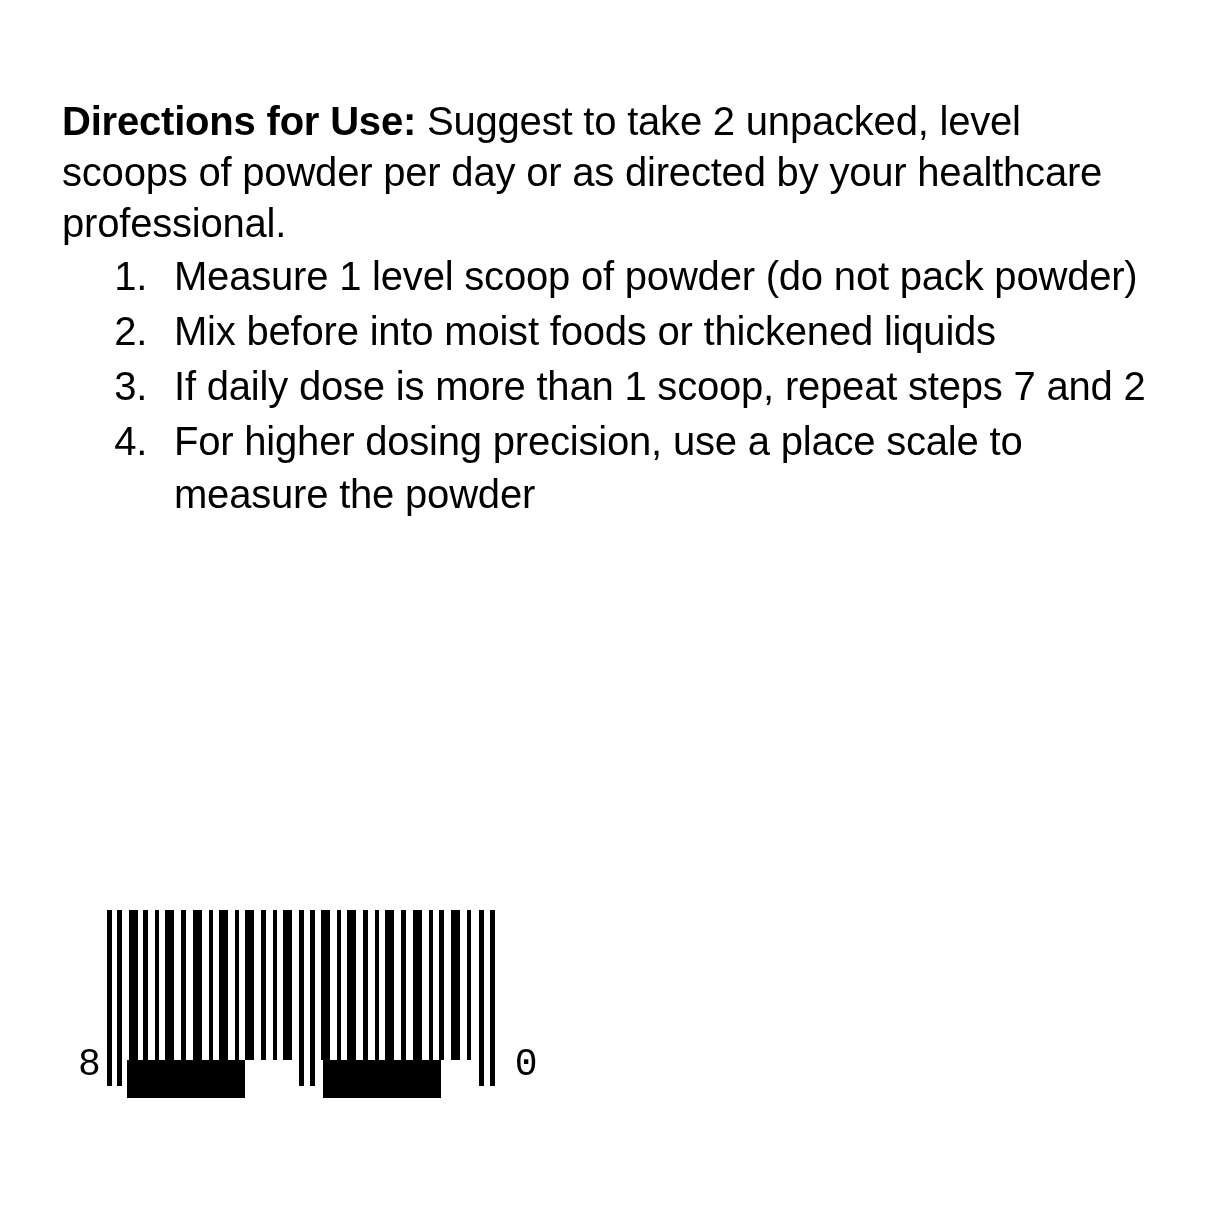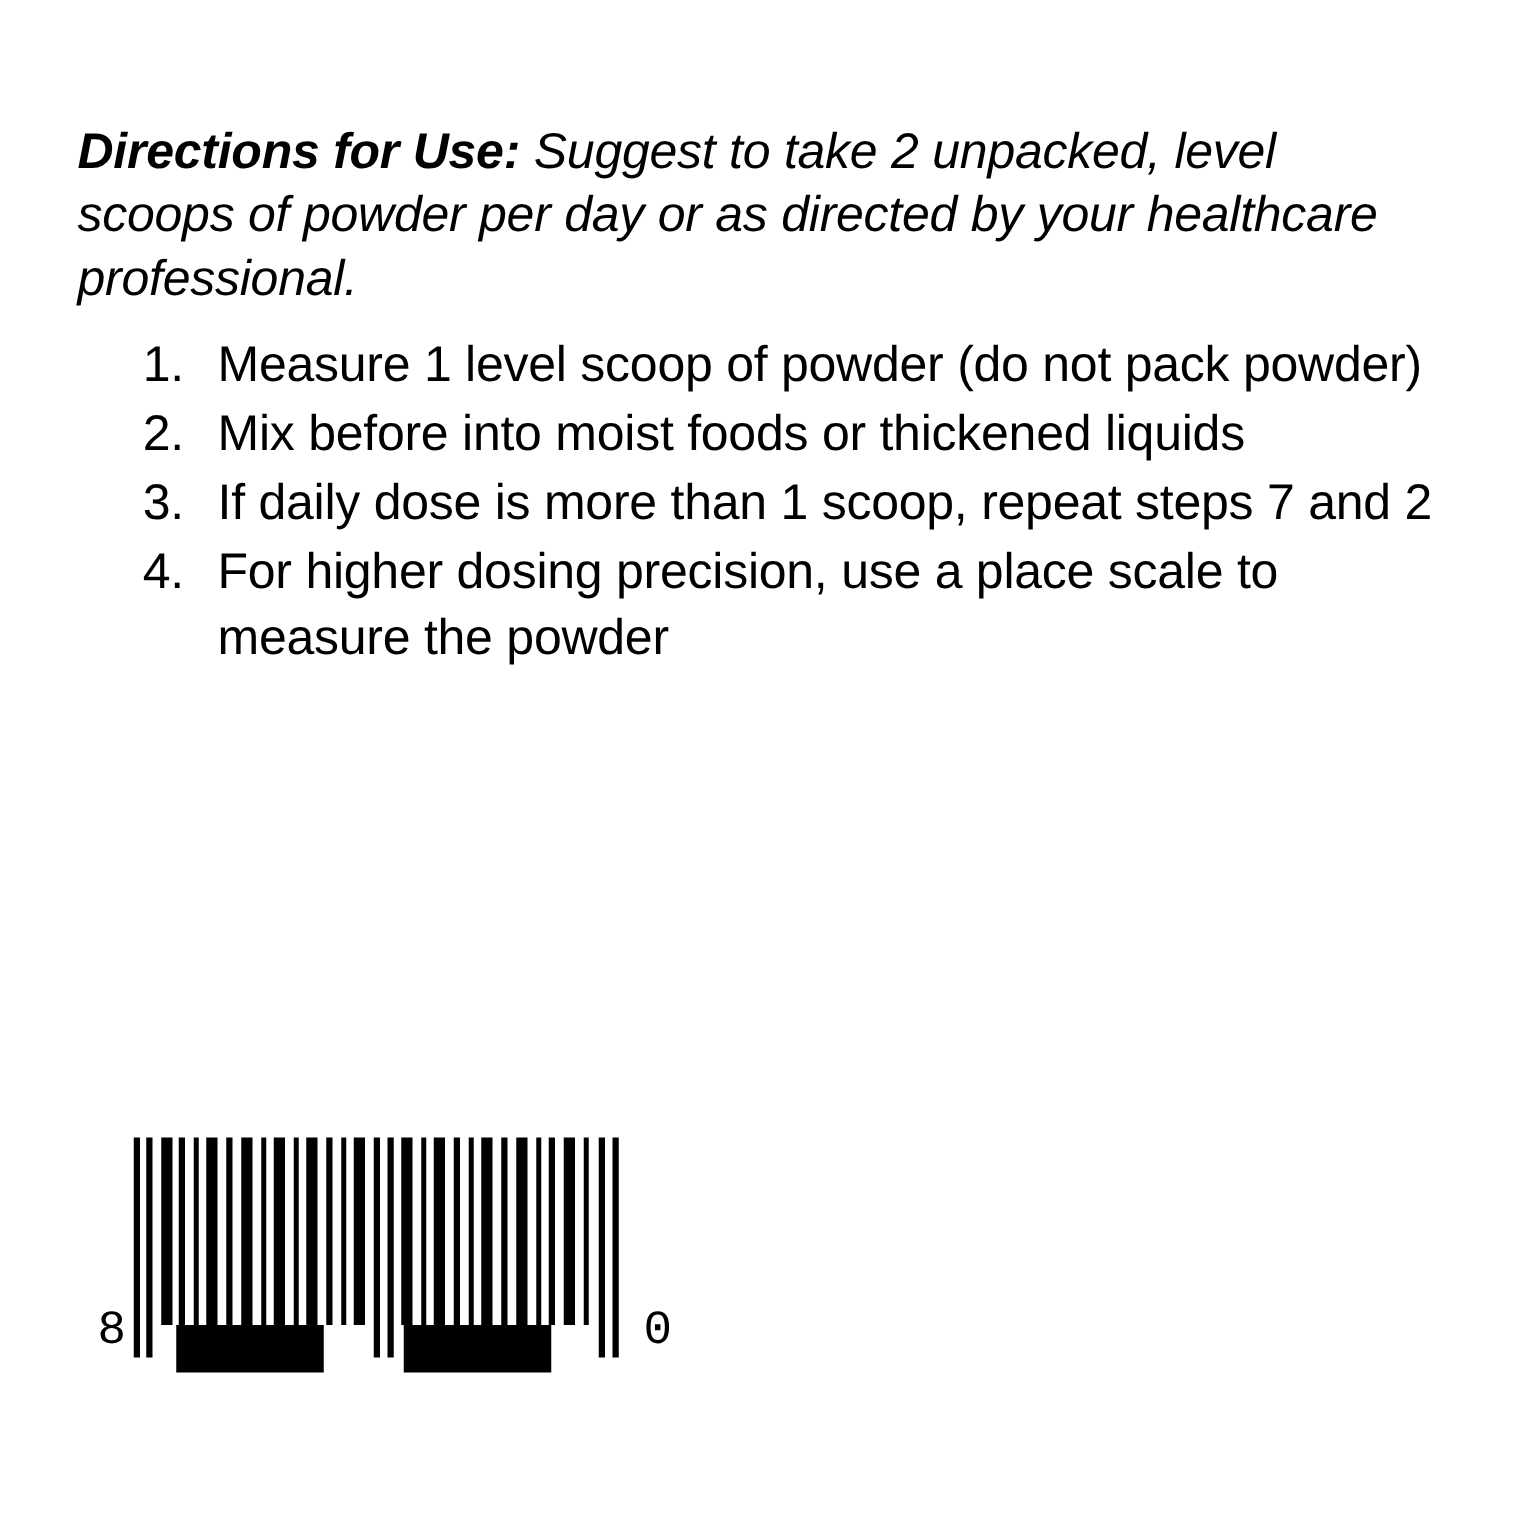--- a/index.html
+++ b/index.html
@@ -26,24 +26,23 @@
     font-size: 40px;
     line-height: 1.28;
     letter-spacing: -0.2px;
     font-weight: 400;
   }
   p.block .lead {
     font-weight: 700;
   }
   .directions-block {
     margin-bottom: 34px;
-    font-style: italic;
   }
   ol.steps {
-    margin: 16px 0 44px 0;
+    margin: 0 0 44px 0;
     padding-left: 96px;
     font-size: 40px;
     line-height: 1.33;
     letter-spacing: -0.2px;
   }
   ol.steps li {
     margin: 0 0 2px 0;
     padding-left: 16px;
   }
   .warning-block {
@@ -94,21 +93,21 @@
     font-family: "Liberation Mono", monospace;
     font-size: 38px;
     letter-spacing: 0;
   }
   .num-group {
     position: absolute;
     background: #ffffff;
     padding: 0 2px;
     line-height: 1;
   }
-  .num-left { left: 34px; }
+  .num-left { left: 20px; }
   .num-right { left: 216px; text-decoration: underline; }
 </style>
 </head>
 <body>
 
 <div class="label">
 
   <p class="block directions-block">
     <span class="lead">Directions for Use:</span><span> Suggest to take 2 unpacked, level scoops of powder per day or as directed by your healthcare professional.</span>
   </p>

